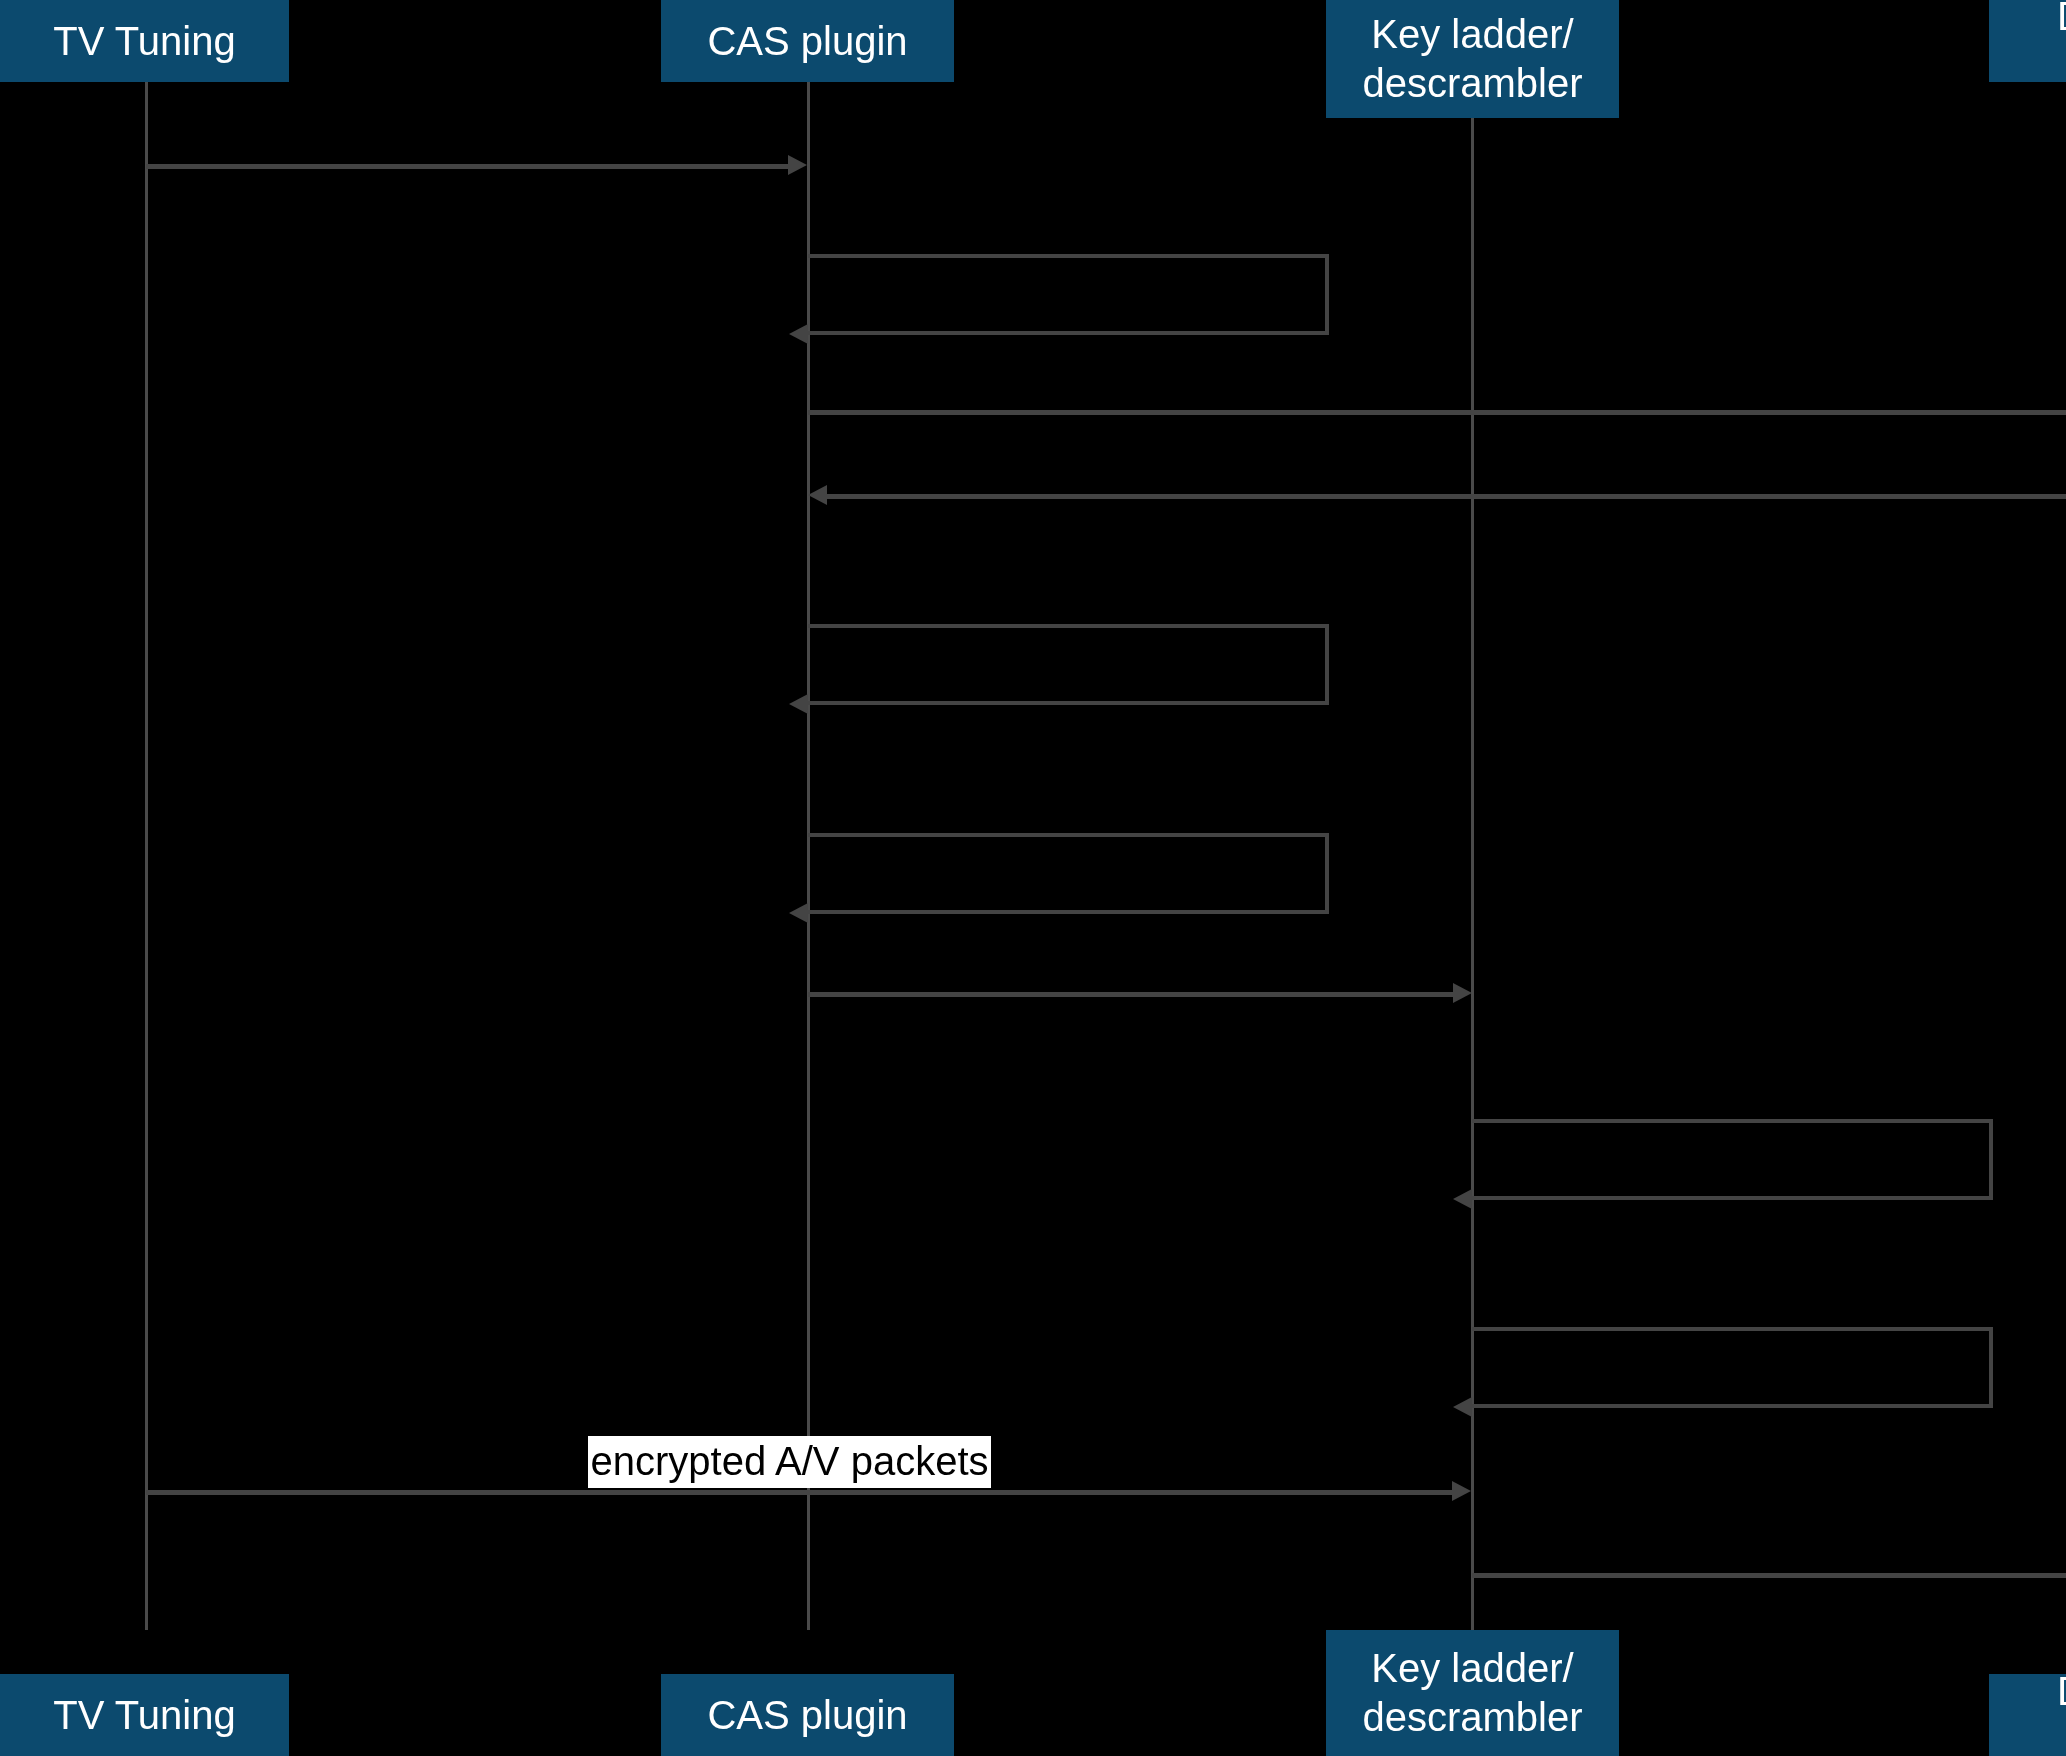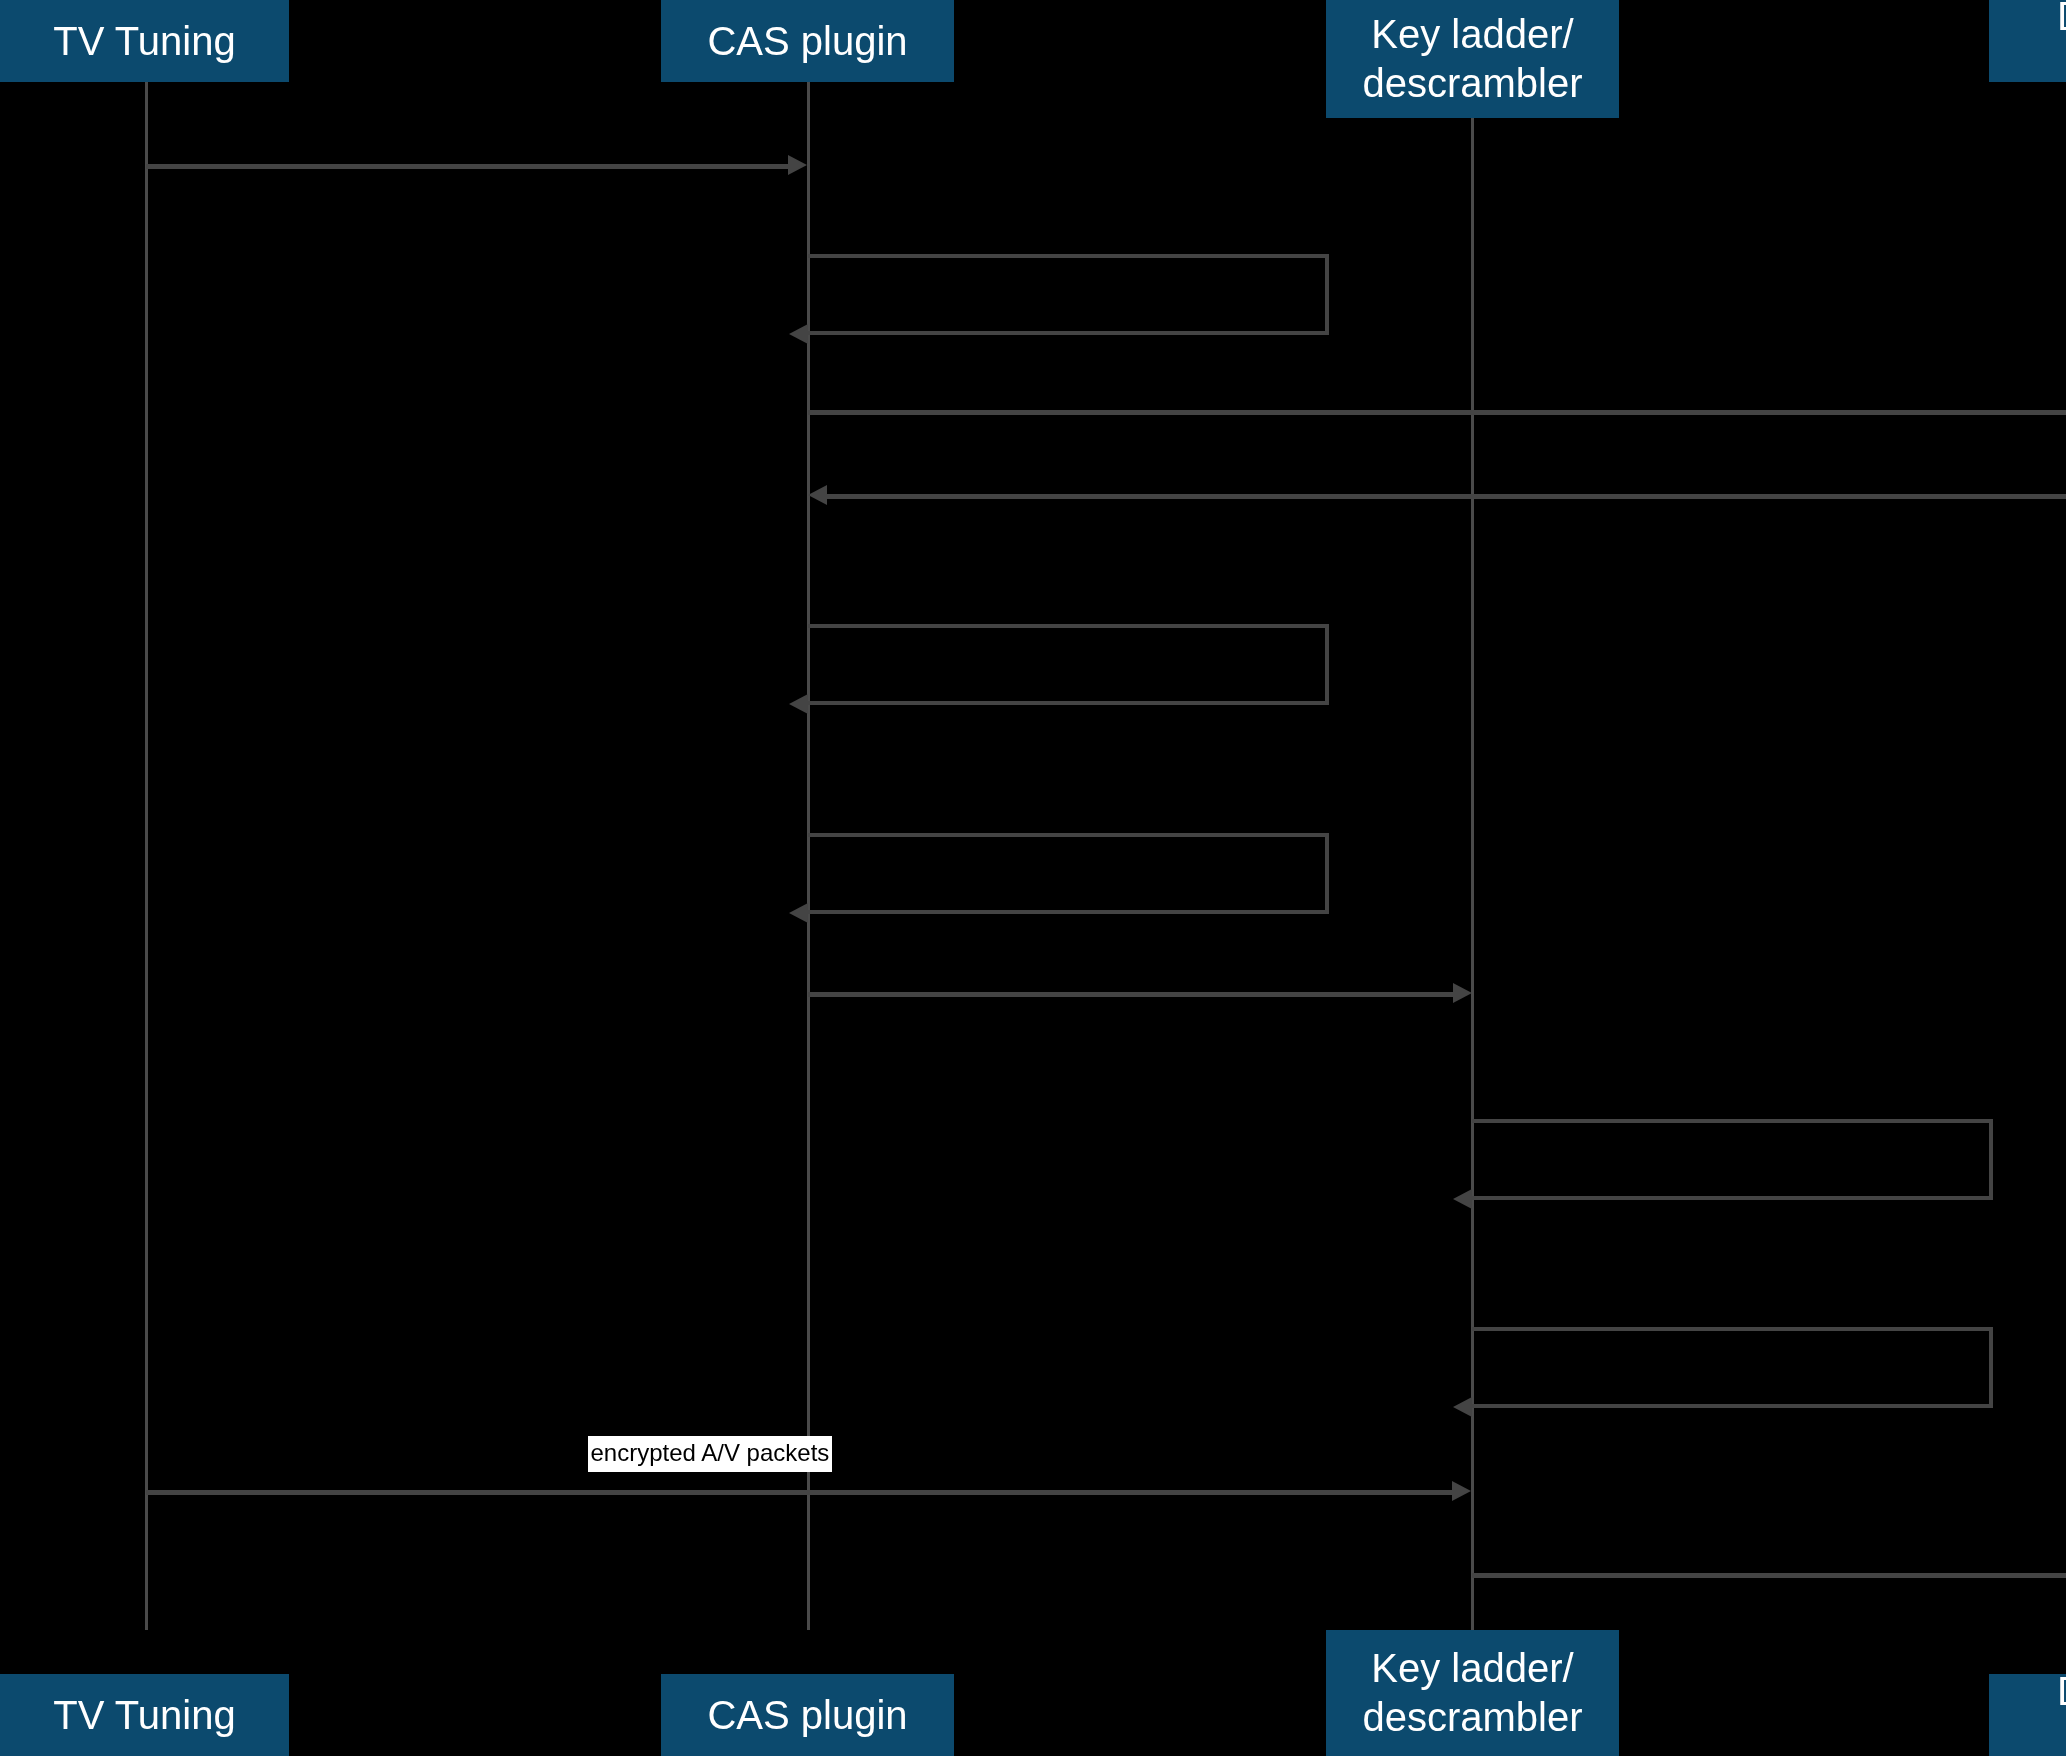--- a/index.html
+++ b/index.html
@@ -74,21 +74,21 @@
     width:0;height:0;
     border-top:10.7px solid transparent;
     border-bottom:10.7px solid transparent;
     border-right:19px solid #444444;
   }
   
   .msglabel{
     position:absolute;
     background:#FFFFFF;
     color:#000000;
-    font-size:24px;
+    font-size:40px;
     line-height:1.0;
     padding:5px 2.5px 6.6px 2.5px;
     white-space:nowrap;
     z-index:6;
     font-family:"Liberation Sans", sans-serif;
   }
 </style>
 </head>
 <body>
 

